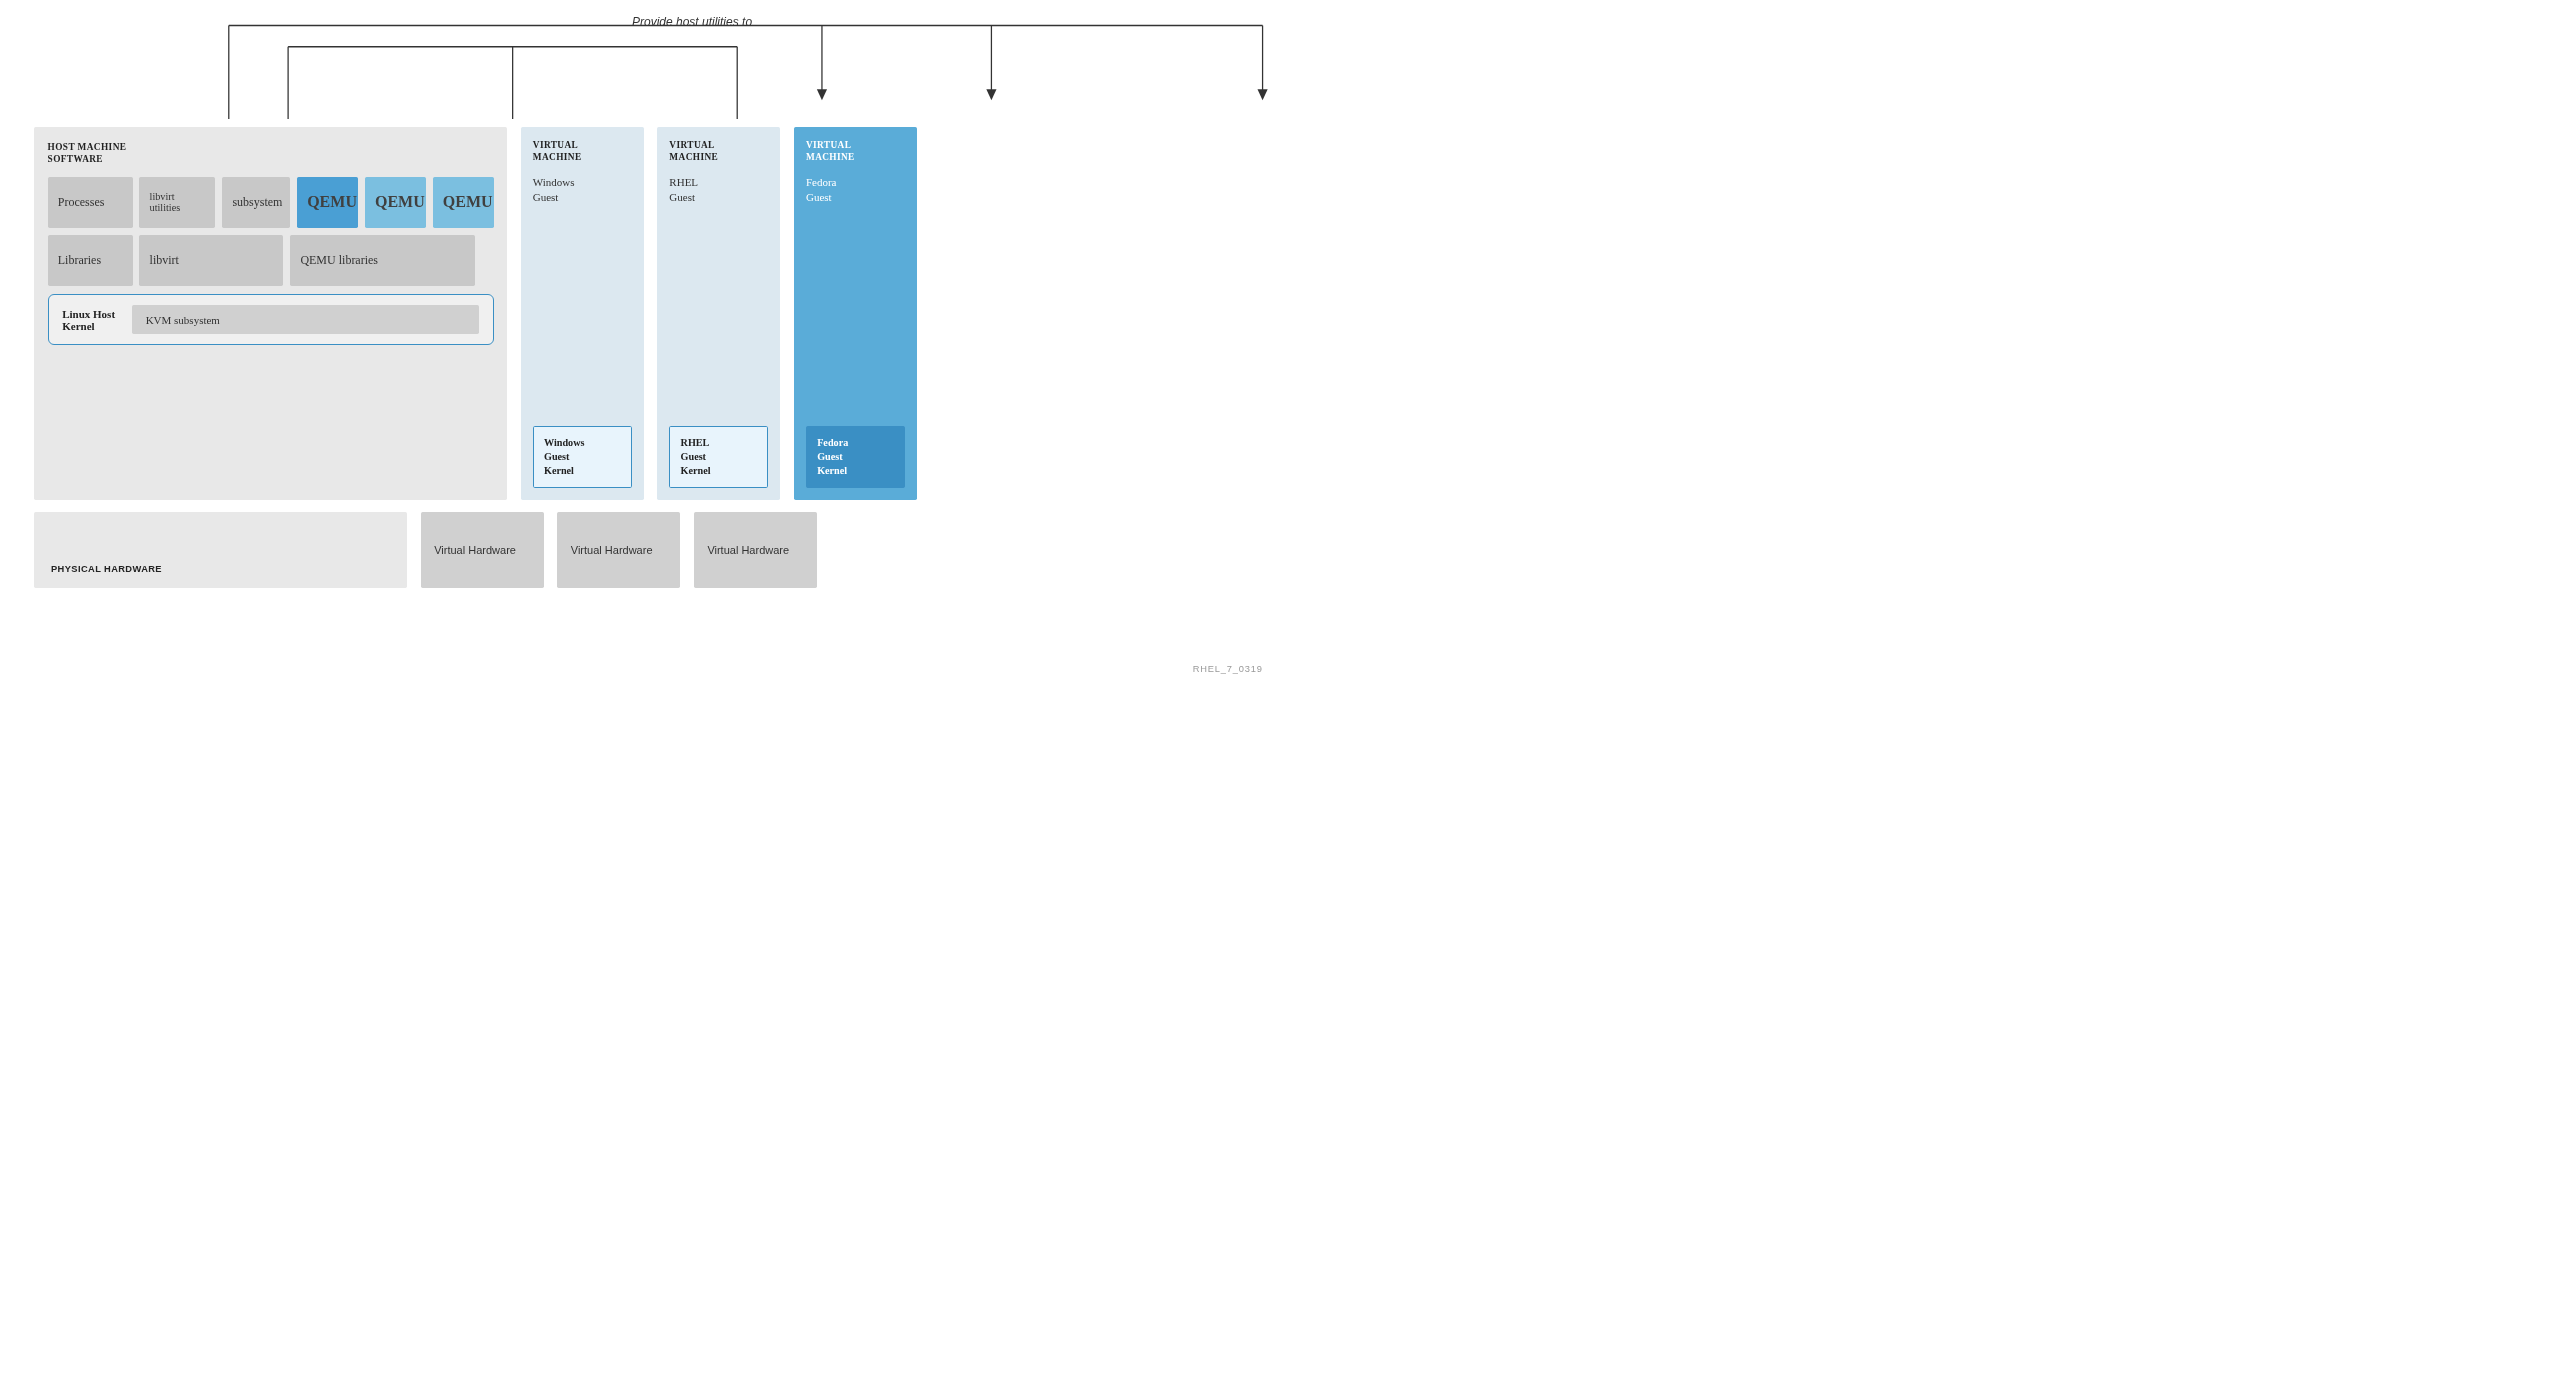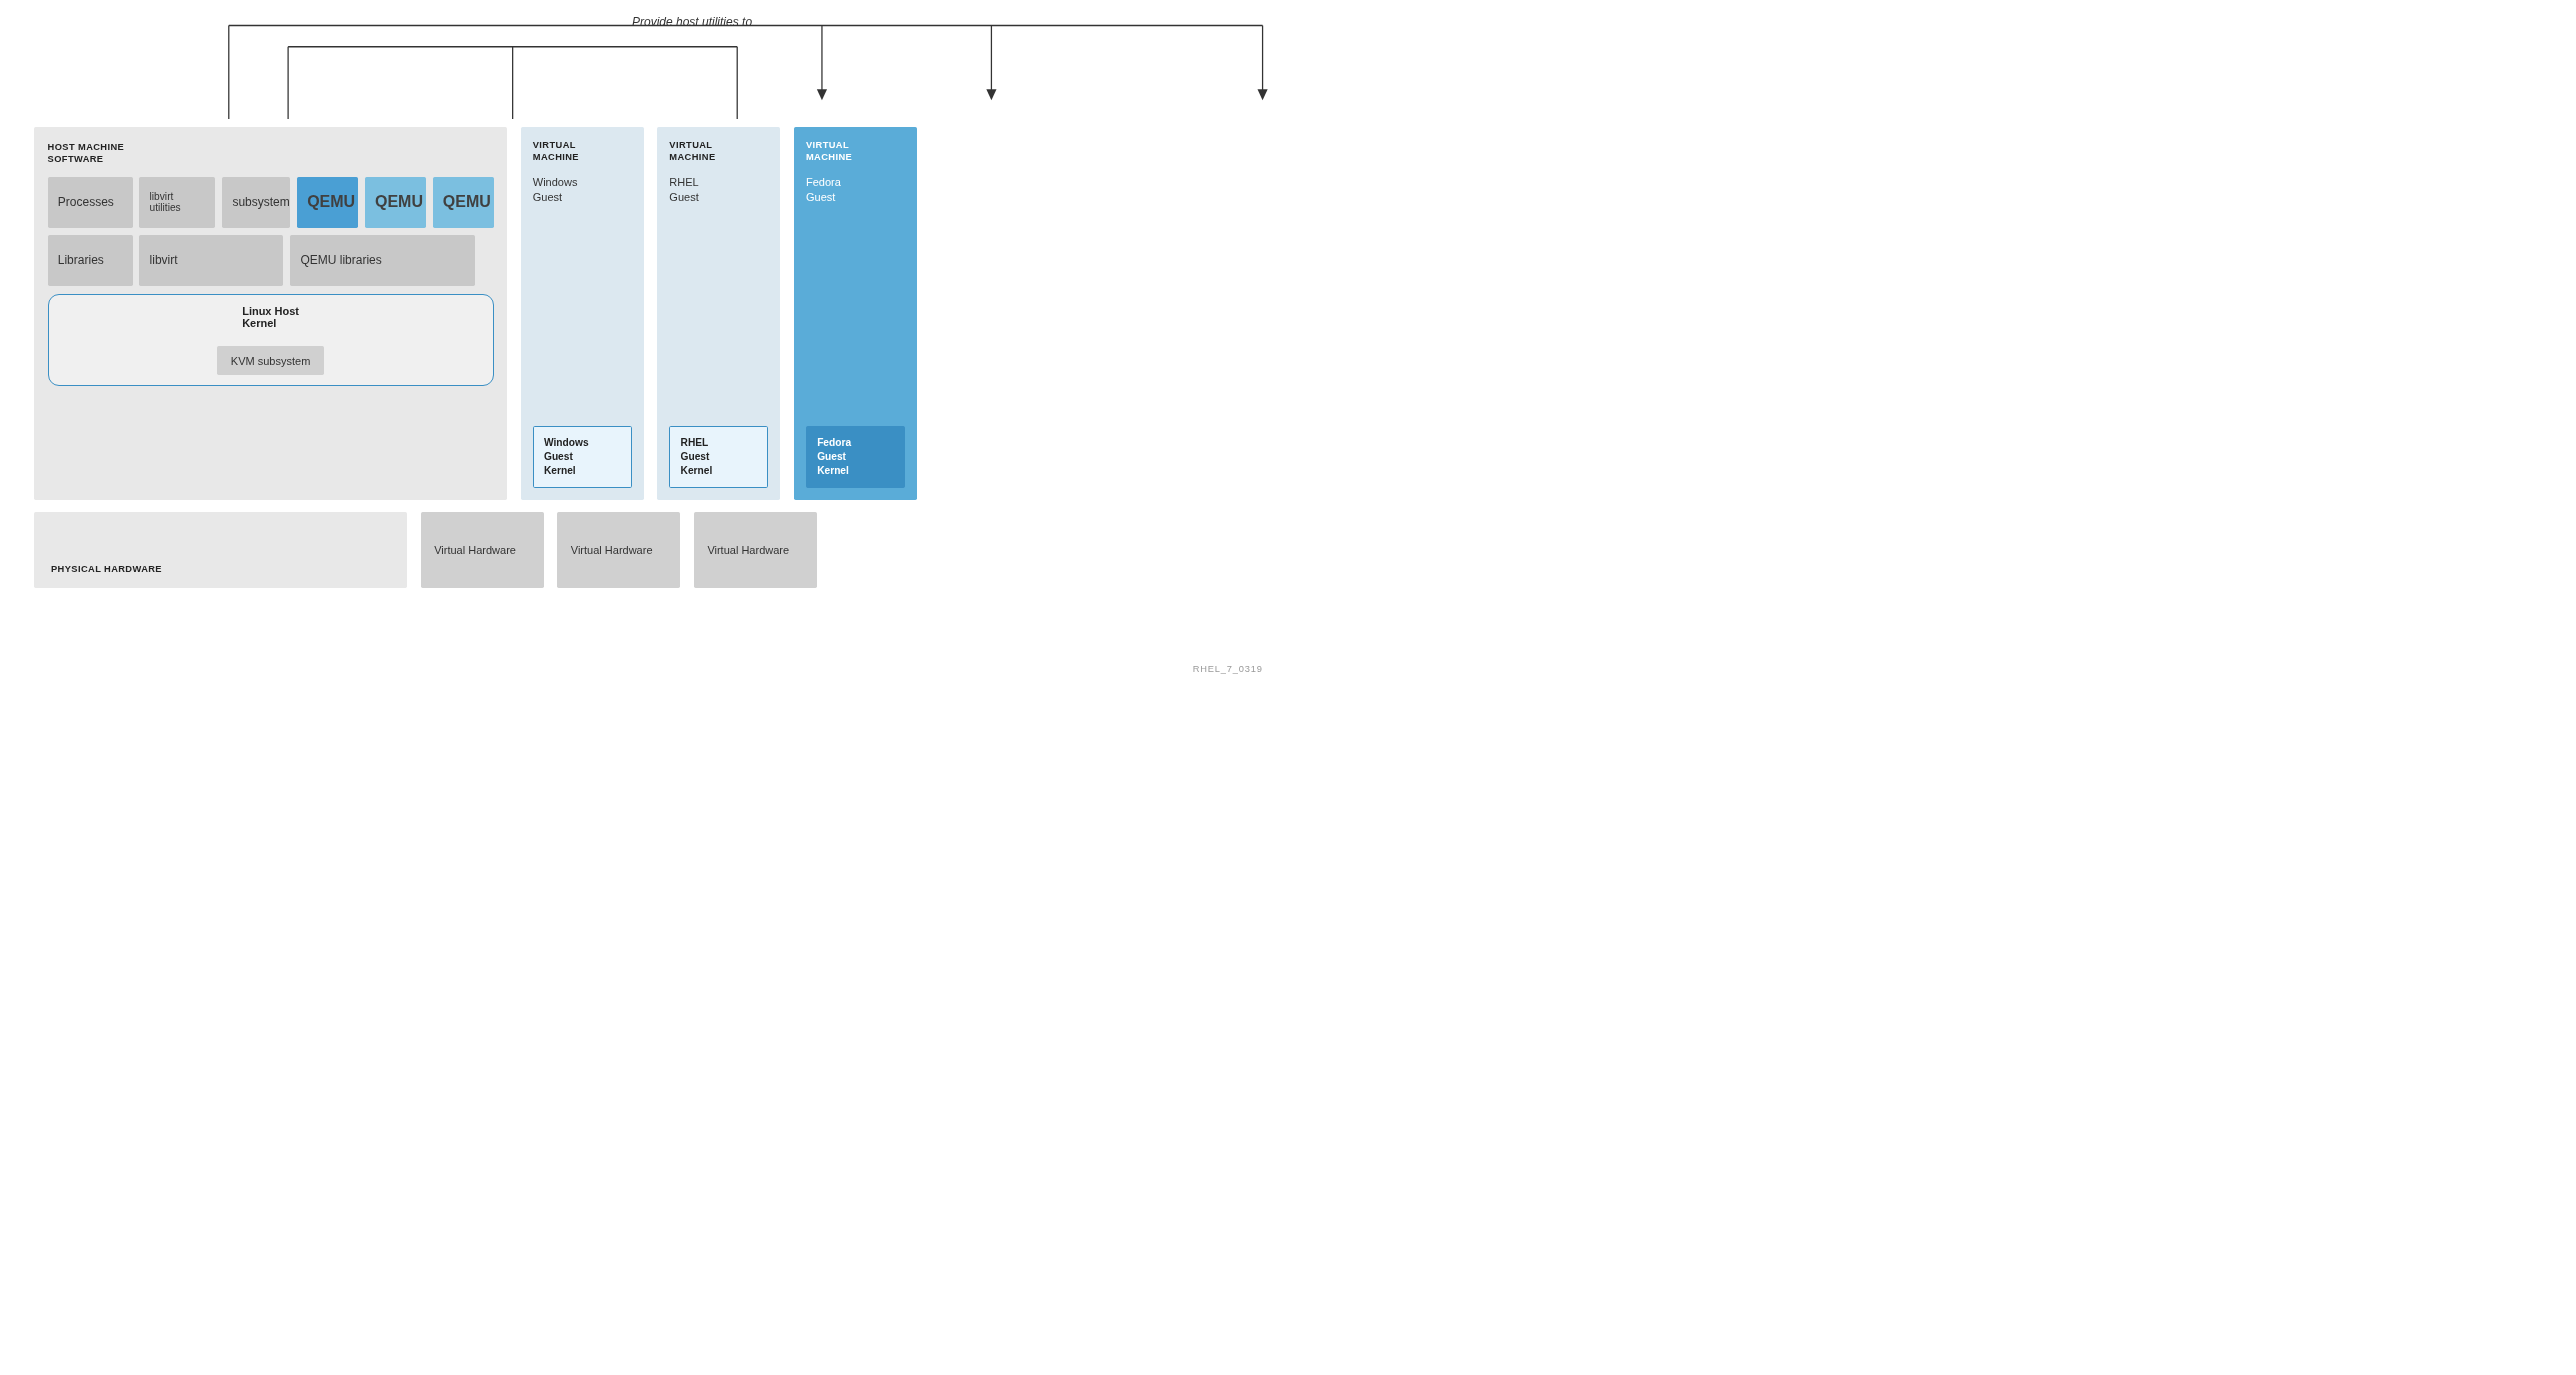--- a/index.html
+++ b/index.html
@@ -33,20 +33,21 @@
     }
 
     
     .main-row {
       display: flex;
       flex-direction: row;
       gap: 13.6px;
       margin-top: 110px;
       padding: 0 17px;
       align-items: flex-end;
+      font-family: Liberation Serif, serif;
     }
 
     
     .host-section {
       background: #e8e8e8;
       border-radius: 1.7px;
       padding: 13.6px;
       flex: 0 0 373px;
       min-height: 373px;
       position: relative;
@@ -104,27 +105,26 @@
       background: #4a9fd4;
       color: #404040;
       font-weight: bold;
       font-size: 16px;
     }
 
     
     .kernel-box {
       border: 1.7px solid #3a8fc4;
       background: #f0f0f0;
-      border-radius: 11px;
+      border-radius: 6px;
       padding: 10.2px 13.6px;
       margin-top: 8.5px;
       display: flex;
       align-items: center;
       gap: 17px;
-      flex-direction: column;
     }
 
     .kernel-label {
       font-size: 11px;
       font-weight: bold;
       color: #222;
       white-space: nowrap;
     }
 
     .kvm-box {

